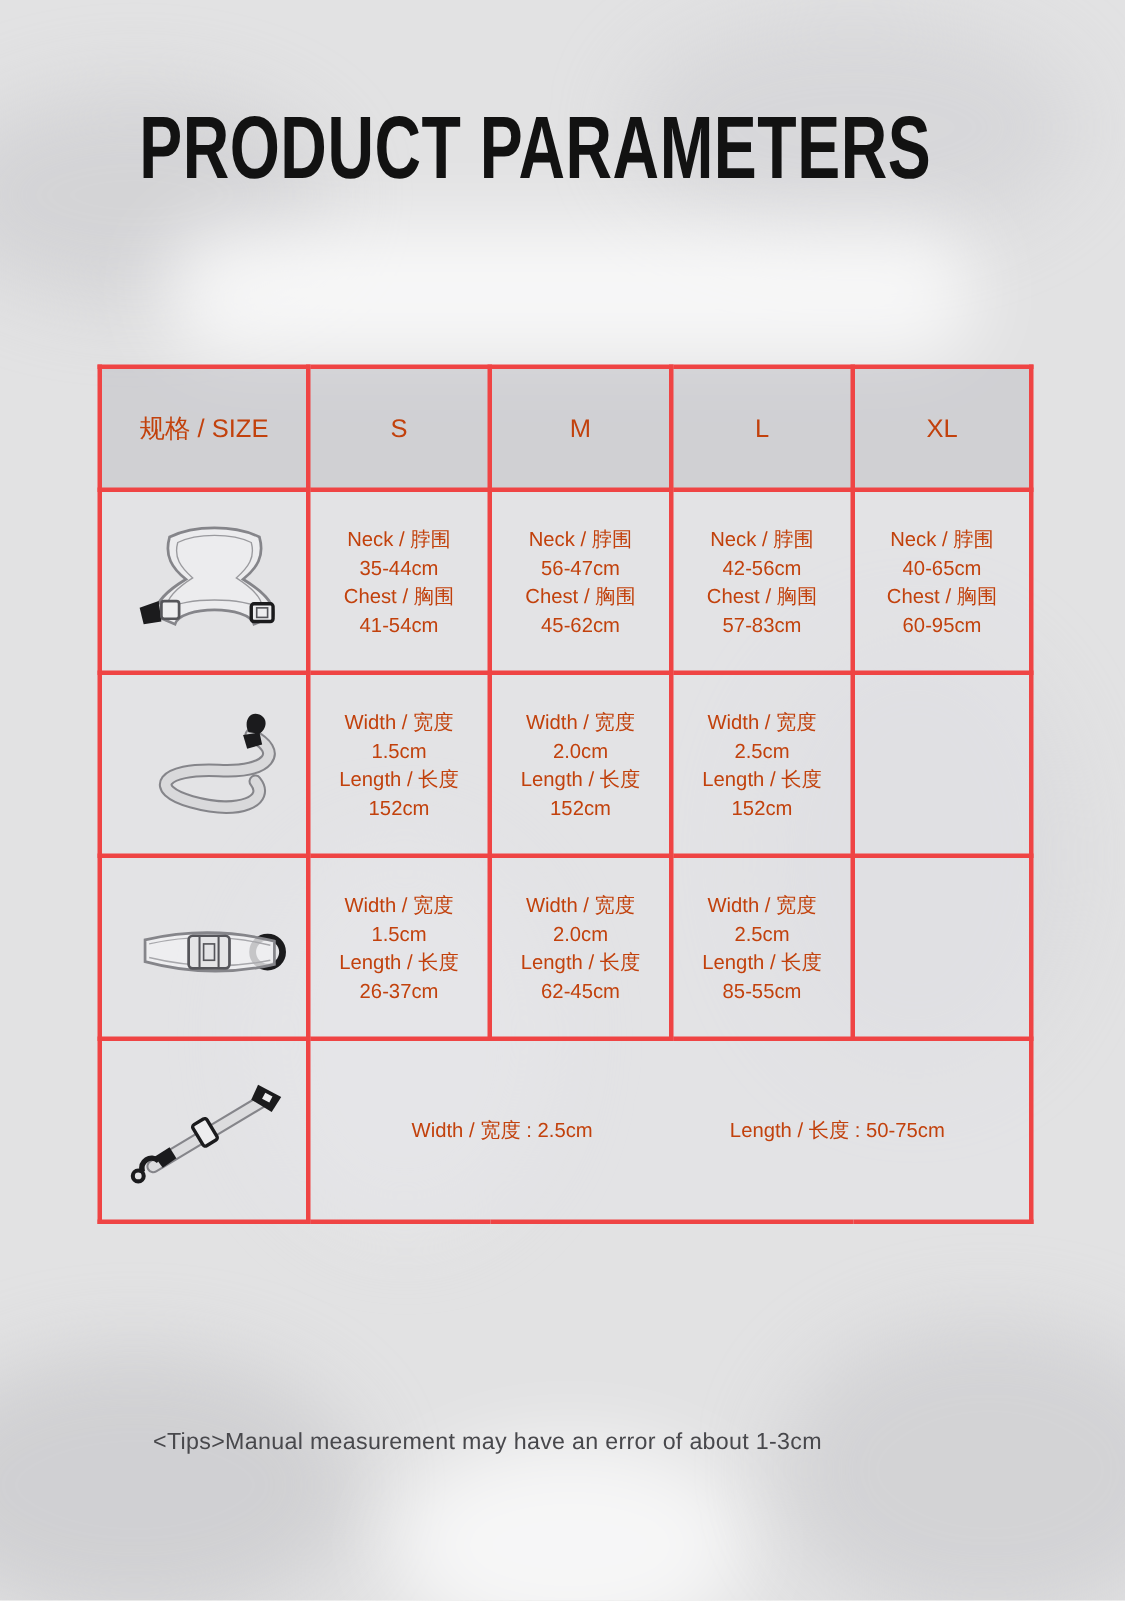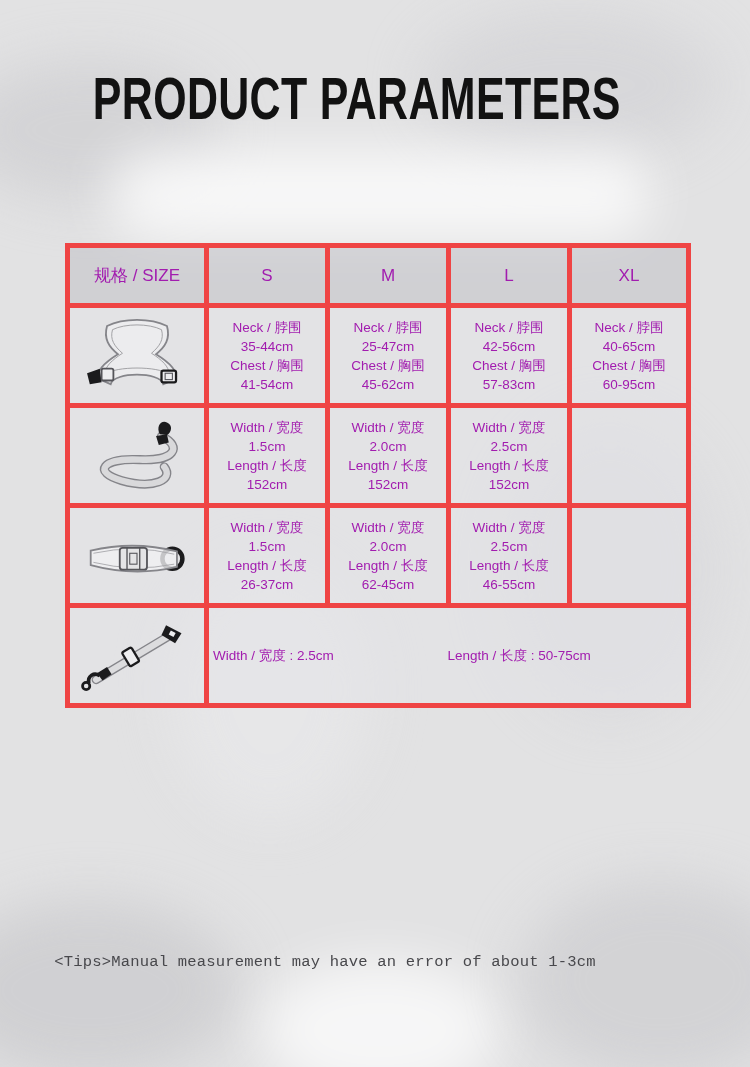--- a/index.html
+++ b/index.html
@@ -26,35 +26,35 @@
     font-size:58px; font-weight:700; color:#121212; line-height:1;
     transform:scale(0.74,1.02); transform-origin:center;
     letter-spacing:0.5px;
   }
 
   table.ptable {
     position:absolute; left:65px; top:243px; width:621px;
     border-collapse:collapse; table-layout:fixed;
   }
   .ptable td {
-    border:5px solid #ef4444; padding:4px;
+    border:3px solid #ef4444; padding:16px;
     text-align:center; vertical-align:middle;
-    font-size:13.5px; color:#a21caf;
+    font-size:13.5px; color:#c2410c;
     background:rgba(228,228,231,0.55);
   }
   .ptable tr.hrow td { height:47px; font-size:17px; background:rgba(190,190,196,0.5); }
   .ptable tr.prow td { height:87px; }
   .lines span { display:block; line-height:19px; }
   .dual { display:flex; width:100%; }
-  .dual span { flex:1; text-align:left; }
+  .dual span { flex:1; text-align:center; }
   .icell svg { display:block; margin:0 auto; }
 
   .tip {
     position:absolute; top:953px; left:0; width:650px; text-align:center;
-    font-size:15.5px; color:#48484c; letter-spacing:0.2px;font-family:Liberation Mono, monospace;
+    font-size:15.5px; color:#48484c; letter-spacing:0.2px;
   }
 </style>
 </head>
 <body>
 
 <div class="page">
   <div class="blob b1"></div>
   <div class="blob b2"></div>
   <div class="blob b3"></div>
   <div class="blob b4"></div>
@@ -100,21 +100,21 @@
             <div class="lines">
         <span>Neck / 脖围</span>
         <span>35-44cm</span>
         <span>Chest / 胸围</span>
         <span>41-54cm</span>
       </div>
           </td>
       <td>
             <div class="lines">
         <span>Neck / 脖围</span>
-        <span>25-47cm</span>
+        <span>56-47cm</span>
         <span>Chest / 胸围</span>
         <span>45-62cm</span>
       </div>
           </td>
       <td>
             <div class="lines">
         <span>Neck / 脖围</span>
         <span>42-56cm</span>
         <span>Chest / 胸围</span>
         <span>57-83cm</span>
@@ -191,21 +191,21 @@
         <span>2.0cm</span>
         <span>Length / 长度</span>
         <span>62-45cm</span>
       </div>
           </td>
       <td>
             <div class="lines">
         <span>Width / 宽度</span>
         <span>2.5cm</span>
         <span>Length / 长度</span>
-        <span>46-55cm</span>
+        <span>85-55cm</span>
       </div>
           </td>
       <td></td>
     </tr>
 
     <tr class="prow">
       <td class="icell">
         <svg width="118" height="80" viewBox="0 0 130 88" fill="none">
           <path d="M20,70 L100,22" stroke="#85858a" stroke-width="10" stroke-linecap="round"></path>
           <path d="M20,70 L100,22" stroke="#dcdcde" stroke-width="7" stroke-linecap="round"></path>

